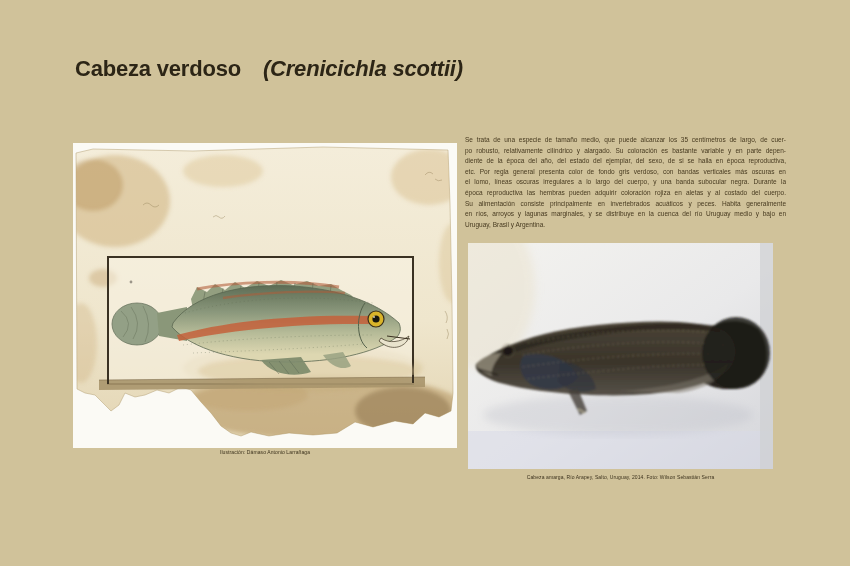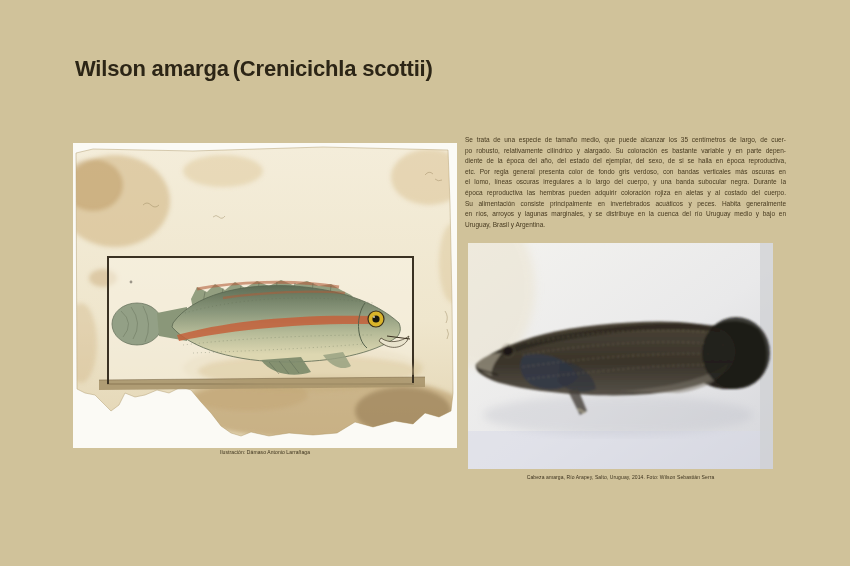--- a/index.html
+++ b/index.html
@@ -8,21 +8,21 @@
     width:850px;height:566px;
     background:#d0c29a;
     overflow:hidden;
     font-family:"Liberation Sans",sans-serif;
   }
   .title{
     position:absolute;left:75px;top:56px;margin:0;
     font-size:22px;font-weight:700;color:#2c2516;
     letter-spacing:-0.2px;white-space:nowrap;
   }
-  .title .sci{margin-left:4px;}
+  .title .sci{font-style:italic;margin-left:22px;}
   .desc{
     position:absolute;left:465px;top:135px;width:321px;height:100px;
     font-size:6.5px;line-height:10.6px;color:#46391f;
     overflow:hidden;
   }
   .desc .tline{
     white-space:nowrap;
     text-align:justify;
     text-align-last:justify;
   }
@@ -35,21 +35,21 @@
   }
   .caption-ill{left:73px;top:449px;width:384px;}
   .caption-photo{left:468px;top:474px;width:305px;}
   svg{display:block;}
 </style>
 </head>
 <body>
 
 <div class="page">
 
-  <h1 class="title"><span>Wilson amarga</span><span class="sci">(Crenicichla scottii)</span></h1>
+  <h1 class="title"><span>Cabeza verdoso</span><span class="sci">(Crenicichla scottii)</span></h1>
 
   <div class="fig-illustration">
     <svg width="384" height="305" viewBox="0 0 384 305">
       <defs>
         <linearGradient id="paperG" x1="0" y1="0" x2="0" y2="1">
           <stop offset="0" stop-color="#f4edda"></stop>
           <stop offset="0.6" stop-color="#efe6cd"></stop>
           <stop offset="1" stop-color="#e3d5b3"></stop>
         </linearGradient>
         <linearGradient id="bodyG" x1="0" y1="0" x2="0" y2="1">

